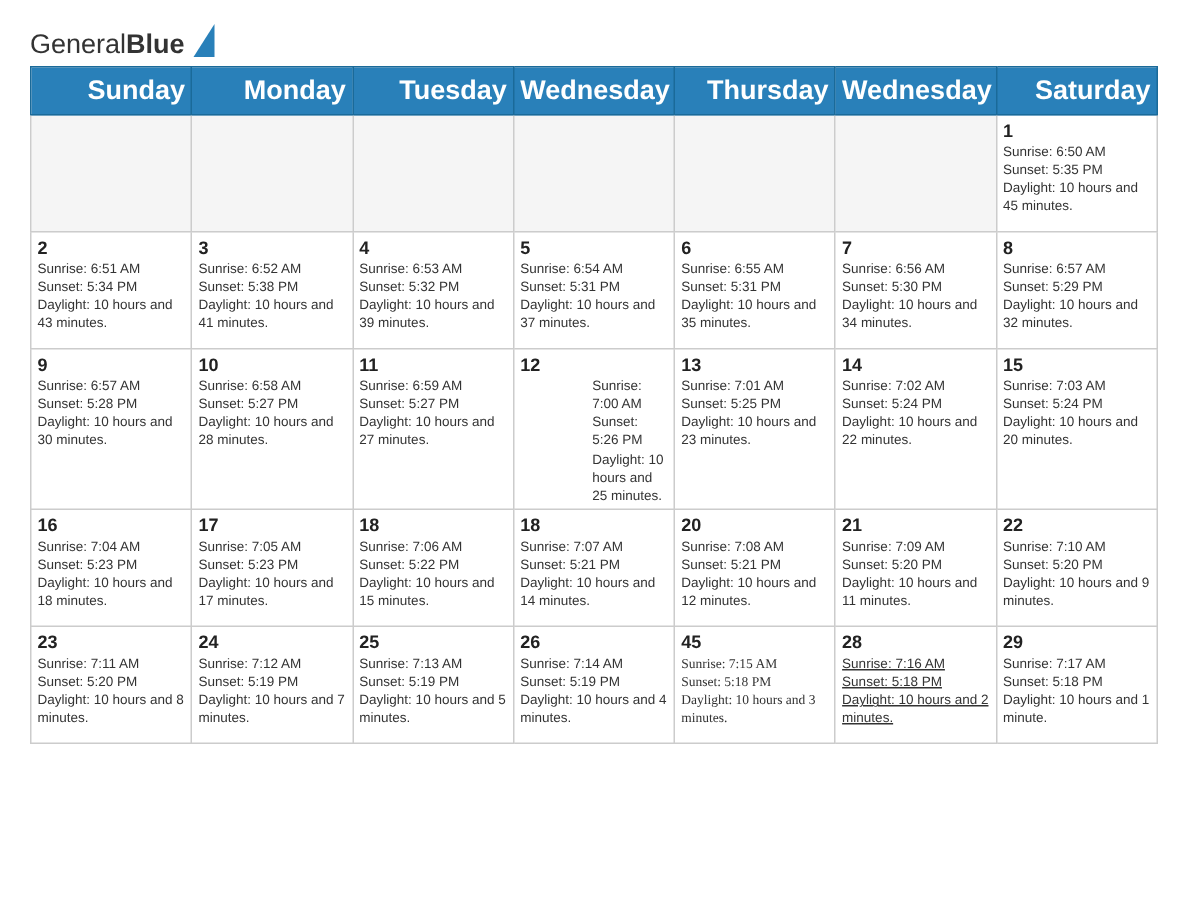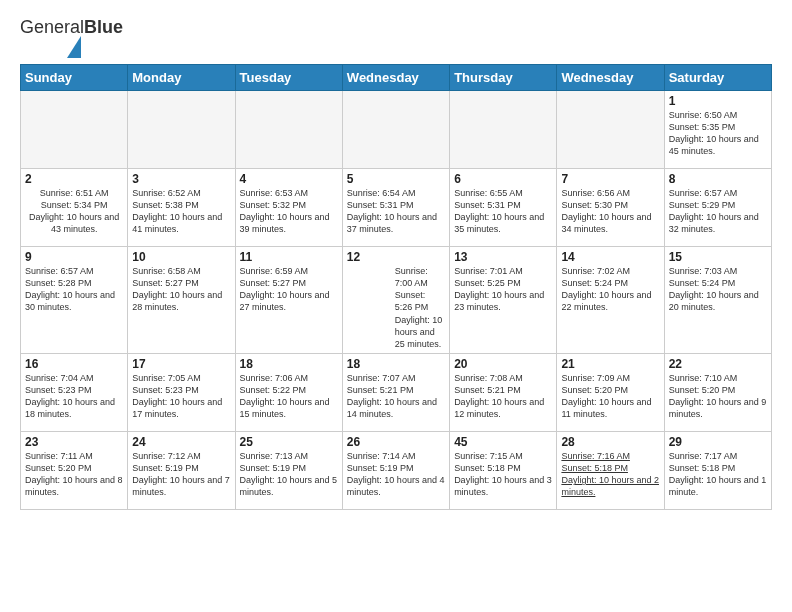--- a/index.html
+++ b/index.html
@@ -21,23 +21,22 @@
       align-items: flex-start;
       margin-bottom: 6px;
     }
     .logo-area {
       display: flex;
       flex-direction: column;
       align-items: flex-start;
     }
     .logo {
       display: flex;
-      align-items: center;
+      align-items: flex-end;
       gap: 2px;
-      flex-direction: column;
     }
     .logo-text {
       font-size: 18px;
       font-weight: normal;
       color: #333;
       line-height: 1;
     }
     .logo-text span {
       font-weight: bold;
     }
@@ -64,24 +63,24 @@
       margin-top: 2px;
     }
     .calendar {
       width: 100%;
       border-collapse: collapse;
       table-layout: fixed;
     }
     .calendar thead th {
       background: #2980b9;
       color: #fff;
-      font-size: 13px;
+      font-size: 18px;
       font-weight: bold;
       padding: 5px 4px;
-      text-align: left;
+      text-align: right;
       border: 1px solid #1a6a99;
     }
     .calendar tbody td {
       border: 1px solid #ccc;
       vertical-align: top;
       padding: 3px 4px;
       font-size: 9.5px;
       color: #333;
       height: 78px;
       background: #fff;
@@ -145,21 +144,21 @@
           <td>
             <span class="day-number">1</span>
             <div class="day-info" style="white-space: pre-line;">Sunrise: 6:50 AM
 Sunset: 5:35 PM
 Daylight: 10 hours and 45 minutes.</div>
           </td>
         </tr>
         <tr>
           <td>
             <span class="day-number">2</span>
-            <div class="day-info" style="white-space: pre-line; text-align: center;">Sunrise: 6:51 AM
+            <div class="day-info" style="white-space: pre-line;">Sunrise: 6:51 AM
 Sunset: 5:34 PM
 Daylight: 10 hours and 43 minutes.</div>
           </td>
           <td>
             <span class="day-number">3</span>
             <div class="day-info" style="white-space: pre-line;">Sunrise: 6:52 AM
 Sunset: 5:38 PM
 Daylight: 10 hours and 41 minutes.</div>
           </td>
           <td>
@@ -301,21 +300,21 @@
 Daylight: 10 hours and 5 minutes.</div>
           </td>
           <td>
             <span class="day-number">26</span>
             <div class="day-info" style="white-space: pre-line;">Sunrise: 7:14 AM
 Sunset: 5:19 PM
 Daylight: 10 hours and 4 minutes.</div>
           </td>
           <td>
             <span class="day-number">45</span>
-            <div class="day-info" style="white-space: pre-line;">Sunrise: 7:15 AM
+            <div class="day-info" style="white-space: pre-line; font-family: Liberation Serif, serif;">Sunrise: 7:15 AM
 Sunset: 5:18 PM
 Daylight: 10 hours and 3 minutes.</div>
           </td>
           <td>
             <span class="day-number">28</span>
             <div class="day-info" style="white-space: pre-line; text-decoration: underline;">Sunrise: 7:16 AM
 Sunset: 5:18 PM
 Daylight: 10 hours and 2 minutes.</div>
           </td>
           <td>

